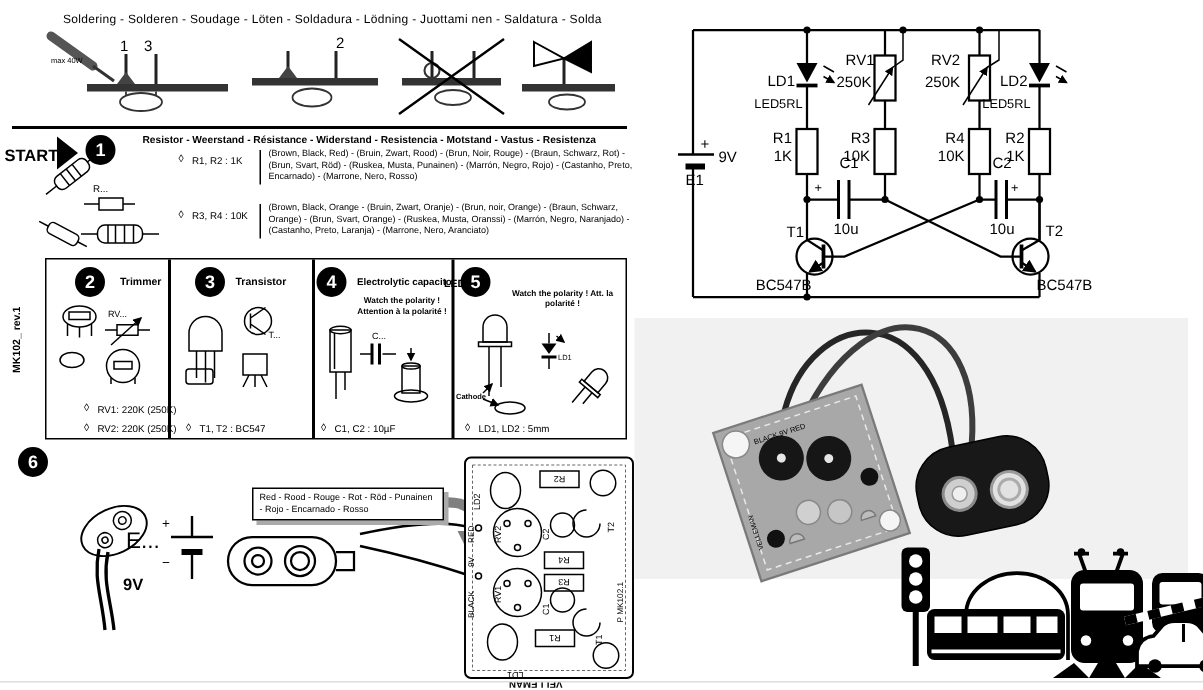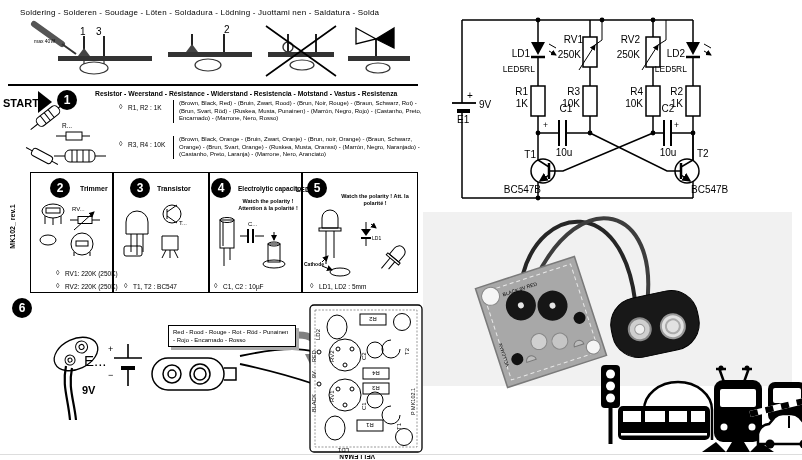--- a/index.html
+++ b/index.html
@@ -22,21 +22,21 @@
   .st10{font-size:10px}.st9{font-size:8.5px}
   .vertical-rev{position:absolute;left:-33px;top:223px;width:90px;font-size:7px;font-weight:bold;
                 transform:rotate(-90deg);text-align:center}
   .divider-v{position:absolute;top:0;width:1.5px;height:100%;background:#000}
 </style>
 </head>
 <body>
 
 <div class="abs vertical-rev">MK102_ rev.1</div>
 
-<div class="abs" style="left:20px;top:8px;font-size:8px;letter-spacing:.2px">Soldering - Solderen - Soudage - Löten - Soldadura - Lödning - Juottami nen - Saldatura - Solda</div>
+<div class="abs" style="left:42px;top:8px;font-size:8px;letter-spacing:.2px">Soldering - Solderen - Soudage - Löten - Soldadura - Lödning - Juottami nen - Saldatura - Solda</div>
 
 <svg style="left:28px;top:20px" width="130" height="60" viewBox="0 0 130 60">
   <path d="M6,4 L34,24" stroke="#555" stroke-width="6" stroke-linecap="round"></path>
   <path d="M34,24 L48,34" stroke="#333" stroke-width="2"></path>
   <rect x="30" y="36" width="94" height="5" fill="#333"></rect>
   <path d="M56,36 V16 M76,36 V16" stroke="#222" stroke-width="2"></path>
   <path d="M50,36 L56,28 L62,36 z" fill="#444"></path>
   <ellipse cx="66" cy="48" rx="14" ry="6" fill="none" stroke="#333" stroke-width="1.2"></ellipse>
   <path d="M56,41 V44 M76,41 V44" stroke="#333" stroke-width="1.2"></path>
 </svg>

